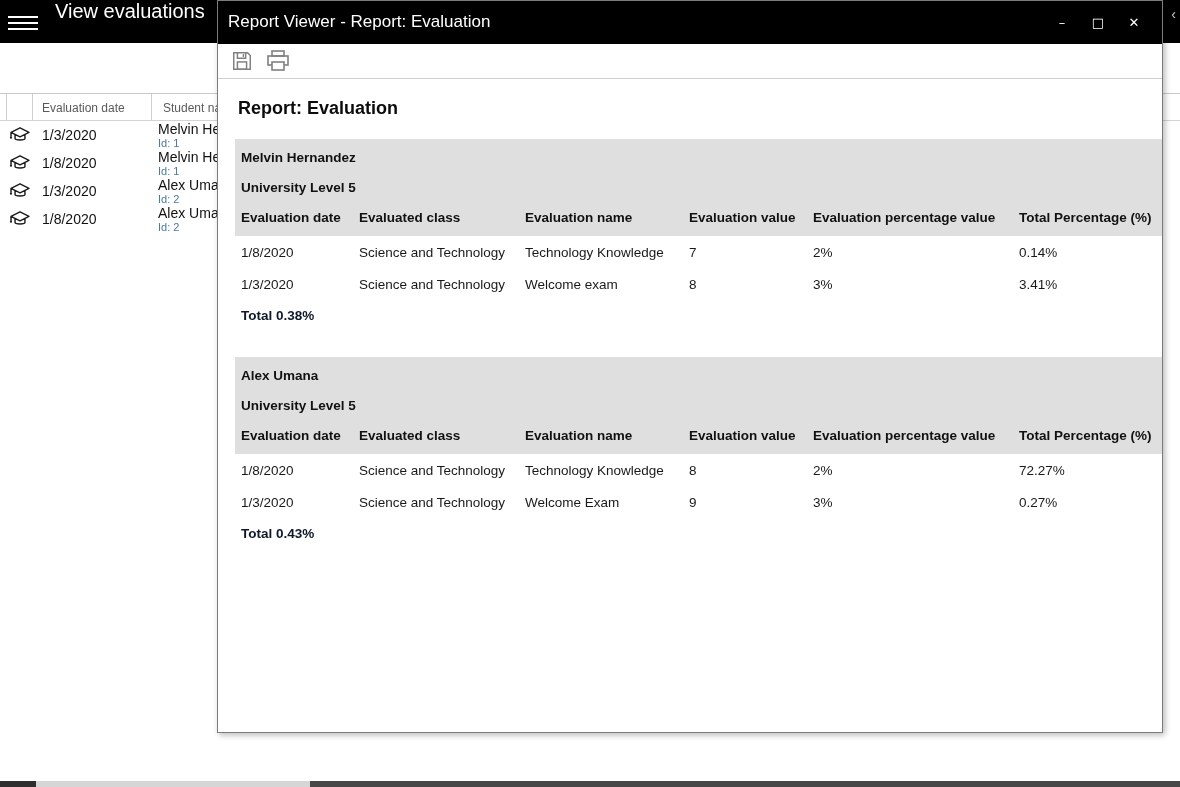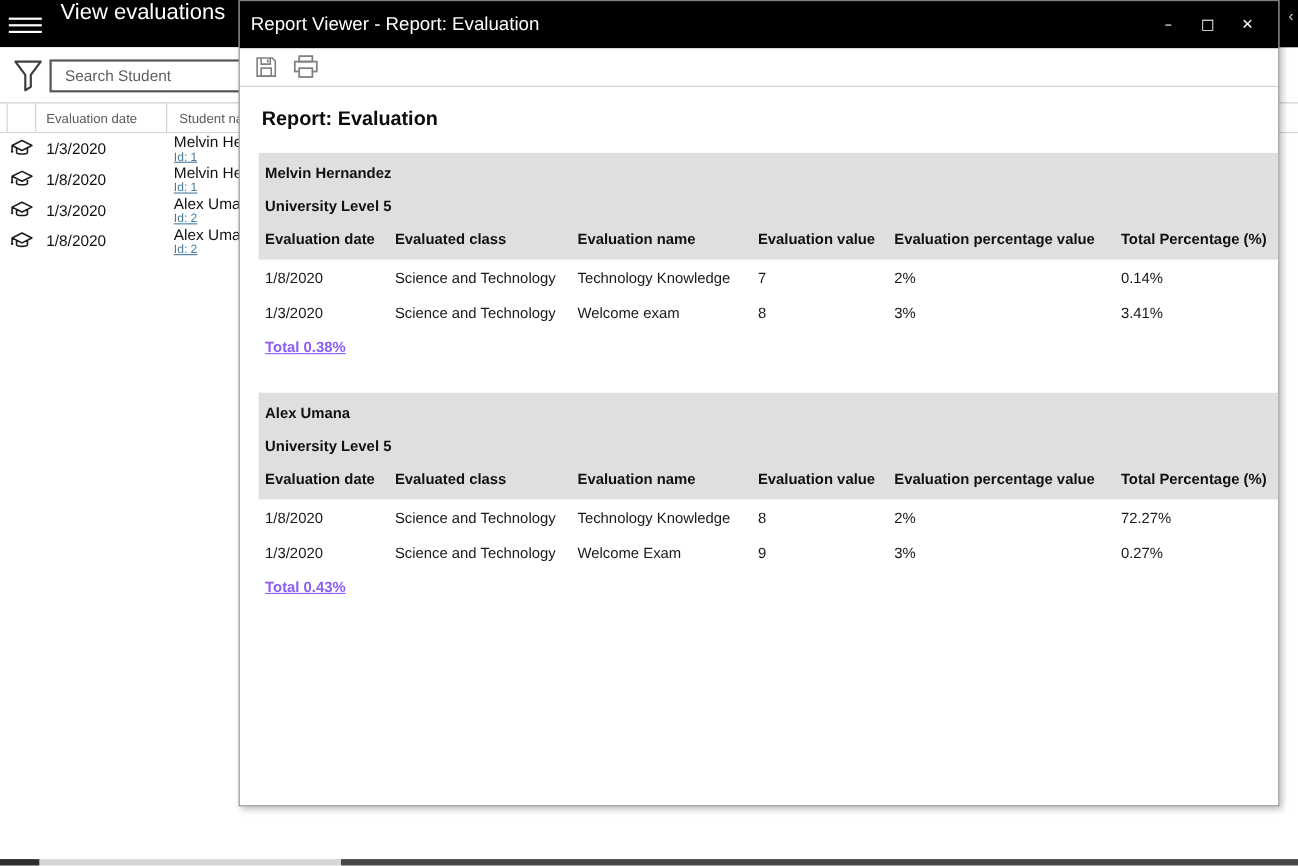--- a/index.html
+++ b/index.html
@@ -23,21 +23,21 @@
 
   .grid-topline  { position:absolute; left:0; top:93px;  width:1180px; height:1px; background:#c9c9c9; }
   .grid-headline { position:absolute; left:0; top:120px; width:1180px; height:1px; background:#d4d4d4; }
   .col-div { position:absolute; top:94px; width:1px; height:26px; background:#cfcfcf; }
   .hdr-label { position:absolute; top:101px; font-size:12px; color:#5a5a5a; }
 
   .side-row { position:absolute; left:0; width:240px; height:28px; }
   .cap-icon { position:absolute; left:9px; top:5px; }
   .row-date { position:absolute; left:42px; top:6px; font-size:14px; color:#111; }
   .row-name { position:absolute; left:158px; top:0px; font-size:14px; color:#111; white-space:nowrap; }
-  .row-id   { position:absolute; left:158px; top:16px; font-size:11px; color:#4a7b9d; white-space:nowrap;text-decoration:underline; }
+  .row-id   { position:absolute; left:158px; top:16px; font-size:11px; color:#4a7b9d; white-space:nowrap; }
 
   
   .strip-a { position:absolute; left:0;   top:781px; width:36px;   height:6px; background:#2e2e2e; }
   .strip-b { position:absolute; left:36px;  top:781px; width:274px;  height:6px; background:#d6d6d6; }
   .strip-c { position:absolute; left:310px; top:781px; width:870px;  height:6px; background:#474747; }
 
   
   .rv-window { position:absolute; left:217px; top:0; width:946px; height:733px; background:#fff;
                border:1px solid #7c7c7c; box-shadow:2px 2px 6px rgba(0,0,0,0.28); }
   .rv-titlebar { position:absolute; left:0; top:0; right:0; height:43px; background:#000; }
@@ -55,44 +55,38 @@
   .rv-body { position:absolute; left:0; top:79px; right:0; bottom:0; background:#fff;
              padding:14px 10px 0 17px; overflow:hidden; }
   .rv-heading { font-size:18px; font-weight:700; color:#0c0c0c; margin:4px 0 20px 3px; }
 
   .section-band { background:#dfdfdf; width:928px; padding:6px 6px 0 6px; }
   .band-line { height:30px; line-height:26px; font-size:13.5px; font-weight:700; color:#111; }
   .tbl-grid { display:grid; grid-template-columns:118px 166px 164px 124px 206px auto; }
   .tbl-head { height:31px; line-height:26px; font-size:13.5px; font-weight:700; color:#111; }
   .tbl-row  { width:928px; padding:0 6px; height:32px; align-items:center; font-size:13.5px; color:#191919; }
   .total-line { width:928px; padding:8px 6px 10px 6px; font-size:13.5px; font-weight:700;
-                color:#8b5cf6; text-decoration:underline; }
+                color:#0f172a; }
   .section-gap { height:24px; }
 </style>
 </head>
 <body>
 
 <div class="stage">
 
   <div class="app-titlebar">
     <div class="menu-btn">
       <span></span>
         <span></span>
         <span></span>
     </div>
     <div class="app-title">View evaluations</div>
     <div class="edge-chevron">‹</div>
   </div>
 
-  <div class="filter-row">
-    <svg class="funnel" width="27" height="30" viewBox="0 0 27 30">
-      <path d="M2 2 H25 L16 14 V25 L11 28 V14 Z" fill="none" stroke="#3f3f3f" stroke-width="2" stroke-linejoin="round"></path>
-    </svg>
-    <input class="search-box" type="text" placeholder="Search Student" style="">
-  </div>
 
   <div class="grid-topline"></div>
   <div class="grid-headline"></div>
   <div class="col-div" style="left:6px;"></div>
   <div class="col-div" style="left:32px;"></div>
   <div class="col-div" style="left:151px;"></div>
   <div class="hdr-label" style="left:42px;">Evaluation date</div>
   <div class="hdr-label" style="left:163px;">Student name</div>
 
   <div class="side-row" style="top:121px;">

